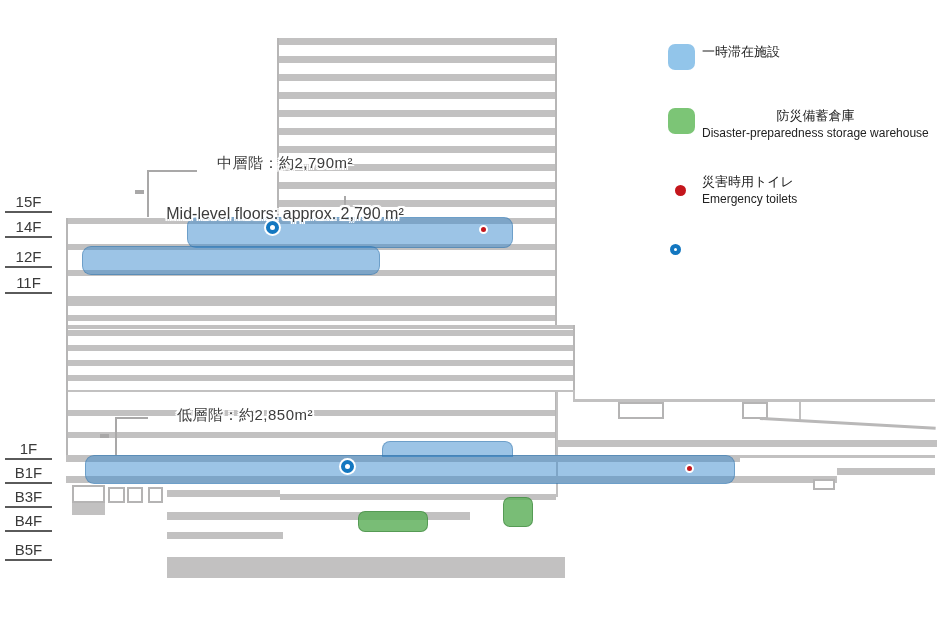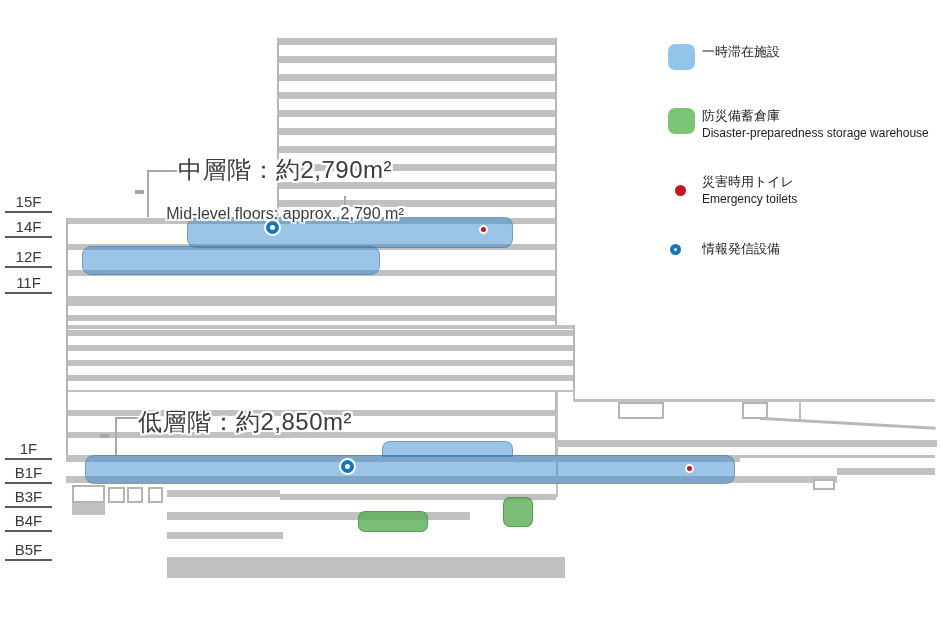--- a/index.html
+++ b/index.html
@@ -68,21 +68,21 @@
     position:absolute;left:5px;width:47px;text-align:center;
     font-size:15px;color:#3a3a3a;padding-bottom:1px;
     border-bottom:2px solid #5a5a5a;line-height:1.15;
   }
   
   .ann{
     position:absolute;text-align:center;color:#3c3c3c;white-space:nowrap;
     text-shadow:-2px -2px 0 #fff,2px -2px 0 #fff,-2px 2px 0 #fff,2px 2px 0 #fff,
       0 -2px 0 #fff,0 2px 0 #fff,-2px 0 0 #fff,2px 0 0 #fff,0 0 4px #fff;
   }
-  .ann-jp{font-size:24px;letter-spacing:0.5px;text-align:center;}
+  .ann-jp{font-size:15px;letter-spacing:0.5px;text-align:center;}
   .ann-en{font-size:16px;}
   
   .lg-item{position:absolute;left:668px;width:272px;display:flex;gap:5px;}
   .lg-iconcol{width:29px;flex:0 0 29px;position:relative;}
   .lg-square{width:27px;height:26px;border-radius:7px;}
   .lg-square.blue{background:#92c5ea;}
   .lg-square.green{background:#7cc576;}
   .lg-reddot{width:11px;height:11px;border-radius:50%;background:#c4161c;margin:11px 0 0 7px;}
   .lg-ring{width:11px;height:11px;border:4px solid #1377c0;border-radius:50%;background:#fff;margin:3px 0 0 2px;}
   .lg-jp{font-size:13px;color:#222;line-height:1.2;}
@@ -163,21 +163,21 @@
   <div class="floor-label" style="top:541px;">B5F</div>
 
   <div class="lg-item" style="top:44px;">
     <div class="lg-iconcol">
         <div class="lg-square blue"></div>
       </div>
     <div>
       <div class="lg-jp">一時滞在施設</div>
     </div>
   </div>
-  <div class="lg-item" style="top:108px;">
+  <div class="lg-item" style="top:108px;text-align:center;">
     <div class="lg-iconcol">
         <div class="lg-square green"></div>
       </div>
     <div>
       <div class="lg-jp">防災備蓄倉庫</div>
       <div class="lg-en">Disaster-preparedness storage warehouse</div>
     </div>
   </div>
   <div class="lg-item" style="top:174px;">
     <div class="lg-iconcol">
@@ -186,17 +186,16 @@
     <div>
       <div class="lg-jp">災害時用トイレ</div>
       <div class="lg-en">Emergency toilets</div>
     </div>
   </div>
   <div class="lg-item" style="top:241px;">
     <div class="lg-iconcol">
         <div class="lg-ring"></div>
       </div>
     <div>
-      <div class="lg-jp">情報発信設備</div>
     </div>
   </div>
 
 </div>
 
 </body></html>

